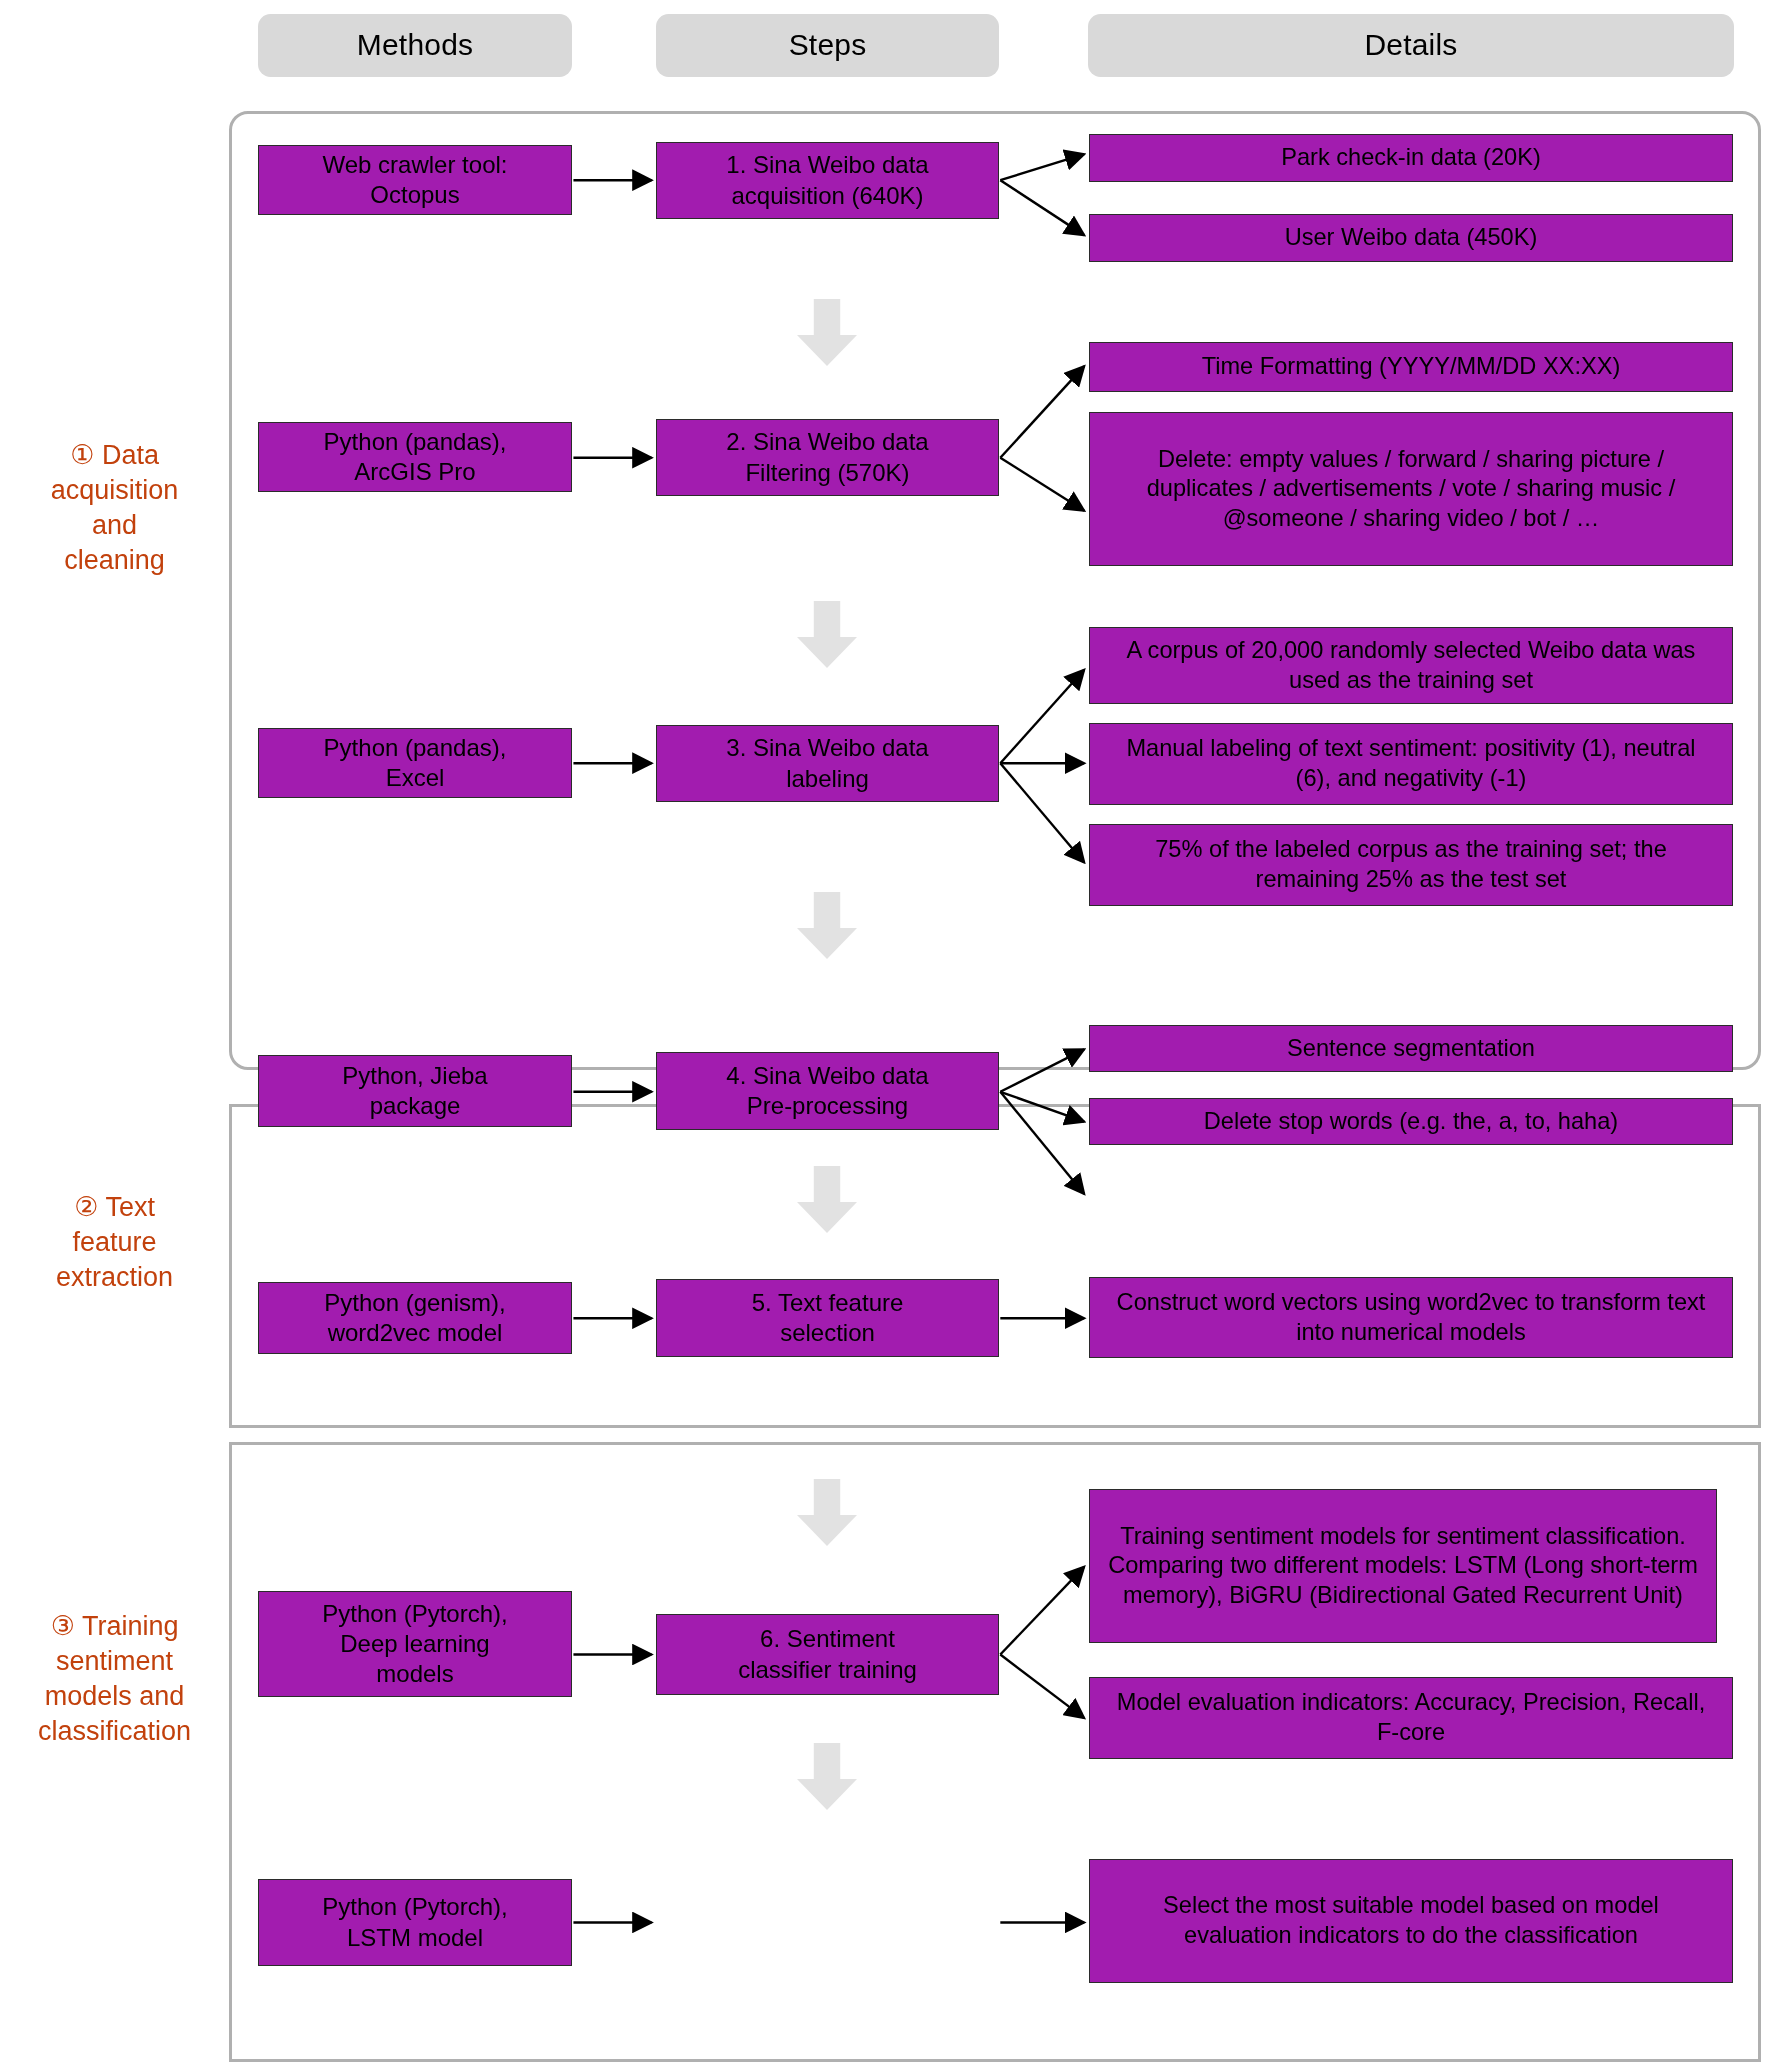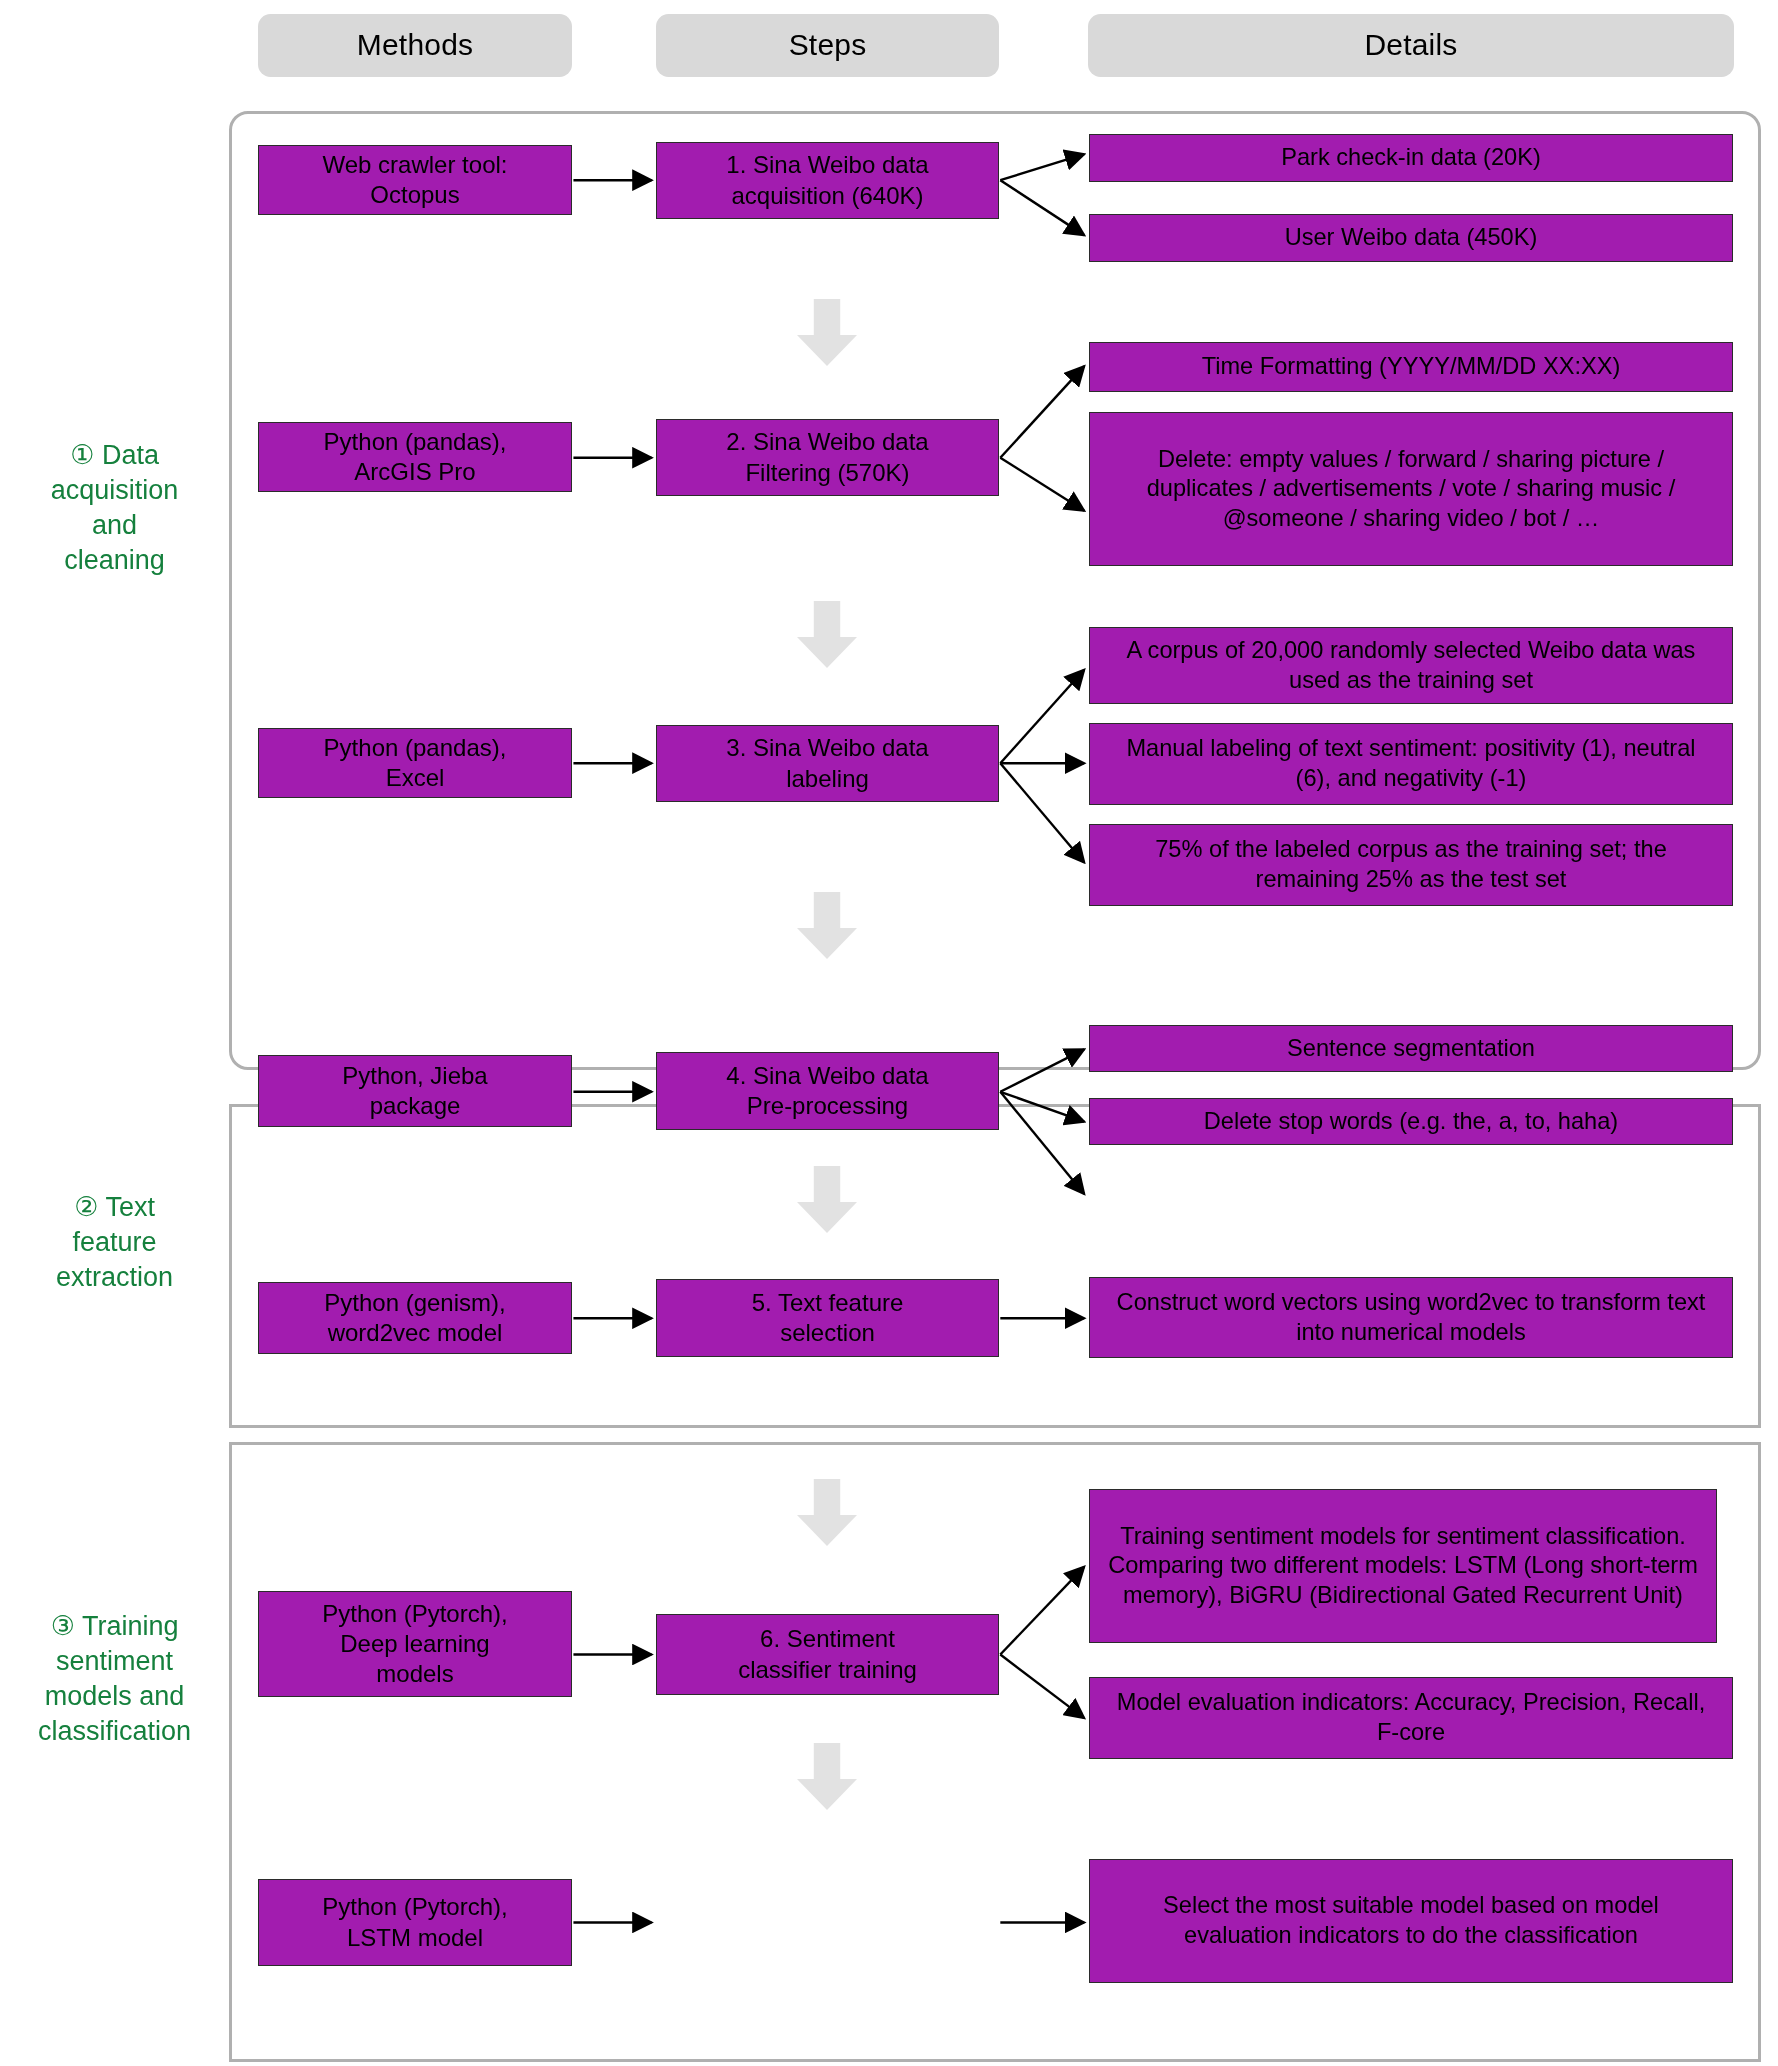--- a/index.html
+++ b/index.html
@@ -26,21 +26,21 @@
     box-sizing:border-box;
   }
   .section-box.rounded{border-radius:19px;}
 
   
   .group-label{
     position:absolute;
     text-align:center;
     font-size:27px;
     line-height:1.30;
-    color:#15803d;
+    color:#c2410c;
   }
 
   
   .node{
     position:absolute;
     box-sizing:border-box;
     border:1.9px solid #2b2b2b;
     background:#a21caf;
     display:flex;align-items:center;justify-content:center;
     text-align:center;

